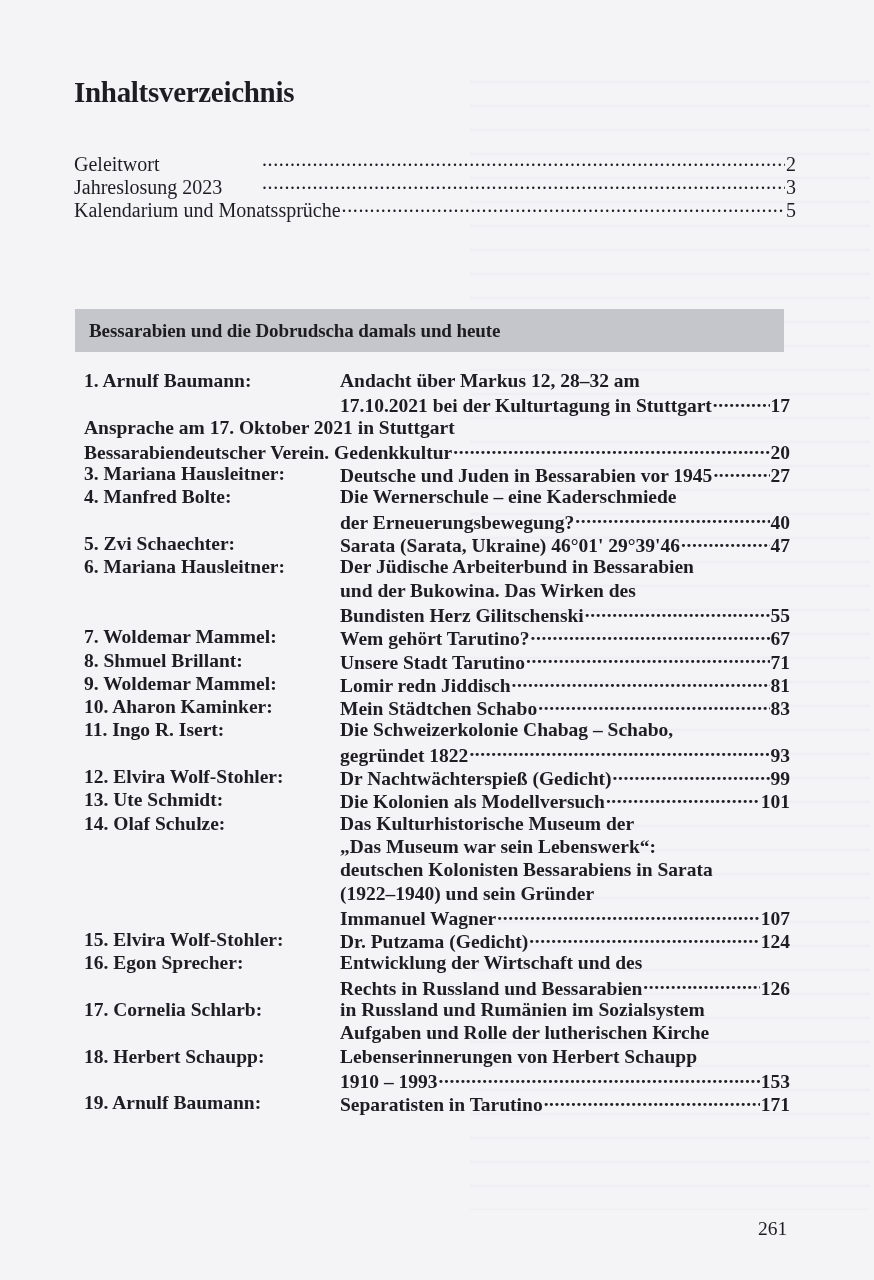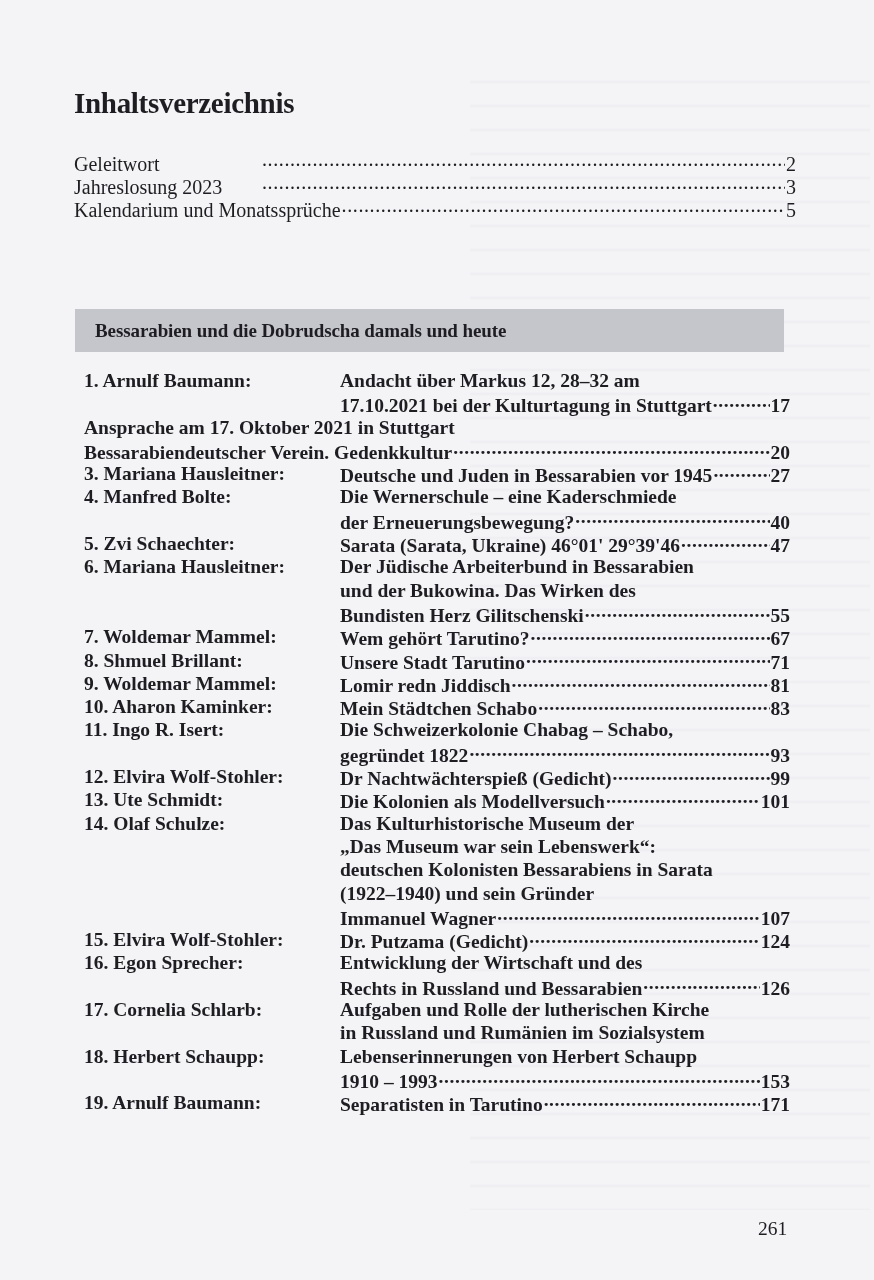--- a/index.html
+++ b/index.html
@@ -8,21 +8,21 @@
     background: #f4f4f7;
     font-family: "Liberation Serif", "DejaVu Serif", serif;
     color: #1e1e22;
   }
   .bleed {
     position: absolute; left: 470px; top: 60px; width: 400px; height: 1150px;
     background: repeating-linear-gradient(180deg, rgba(200,200,210,0.0) 0px, rgba(200,200,210,0.0) 20px, rgba(210,210,218,0.18) 22px, rgba(200,200,210,0.0) 24px);
     pointer-events: none;
   }
   .title {
-    position: absolute; left: 74px; top: 87px;
+    position: absolute; left: 74px; top: 76px;
     font-size: 29px; font-weight: bold; letter-spacing: -0.3px;
   }
   .intro { position: absolute; left: 74px; top: 151px; width: 722px; }
   .intro-row {
     display: flex; align-items: baseline; font-size: 20px; line-height: 23px; height: 23px;
   }
   .intro-label { white-space: nowrap; }
   .intro-label.fixed { width: 187px; flex: none; }
   .leader {
     flex: 1; overflow: hidden; white-space: nowrap; margin: 0 1px;
@@ -32,21 +32,21 @@
     content: "........................................................................................................................................................................................................";
     position: absolute; left: 0; bottom: 0; letter-spacing: 0.6px;
   }
   .pg { white-space: nowrap; text-align: right; }
   .section-bar {
     position: absolute; left: 75px; top: 309px; width: 709px; height: 43px;
     background: #c5c5cc;
     display: flex; align-items: center;
   }
   .section-title {
-    padding-left: 20px; font-size: 19px; font-weight: bold; letter-spacing: -0.1px;
+    padding-left: 14px; font-size: 19px; font-weight: bold; letter-spacing: -0.1px;
   }
   .entries { position: absolute; left: 84px; top: 369px; width: 706px; font-weight: bold; }
   .entry { display: flex; }
   .author {
     width: 256px; flex: none; font-size: 19.5px; line-height: 23.3px; white-space: nowrap;
   }
   .work { flex: 1; }
   .line {
     display: flex; align-items: baseline; font-size: 19.5px; line-height: 23.3px; height: 23.3px;
   }
@@ -274,25 +274,25 @@
           <span class="txt">Rechts in Russland und Bessarabien</span>
           <span class="leader"></span>
           <span class="pg">126</span>
         </div>
       </div>
     </div>
     <div class="entry">
       <div class="author">17. Cornelia Schlarb:</div>
       <div class="work">
         <div class="line">
+          <span class="txt">in Russland und Rumänien im Sozialsystem</span>
+        </div>
+        <div class="line">
           <span class="txt">Aufgaben und Rolle der lutherischen Kirche</span>
         </div>
-        <div class="line">
-          <span class="txt">in Russland und Rumänien im Sozialsystem</span>
-        </div>
       </div>
     </div>
     <div class="entry">
       <div class="author">18. Herbert Schaupp:</div>
       <div class="work">
         <div class="line">
           <span class="txt">Lebenserinnerungen von Herbert Schaupp</span>
         </div>
         <div class="line">
           <span class="txt">1910 – 1993</span>

